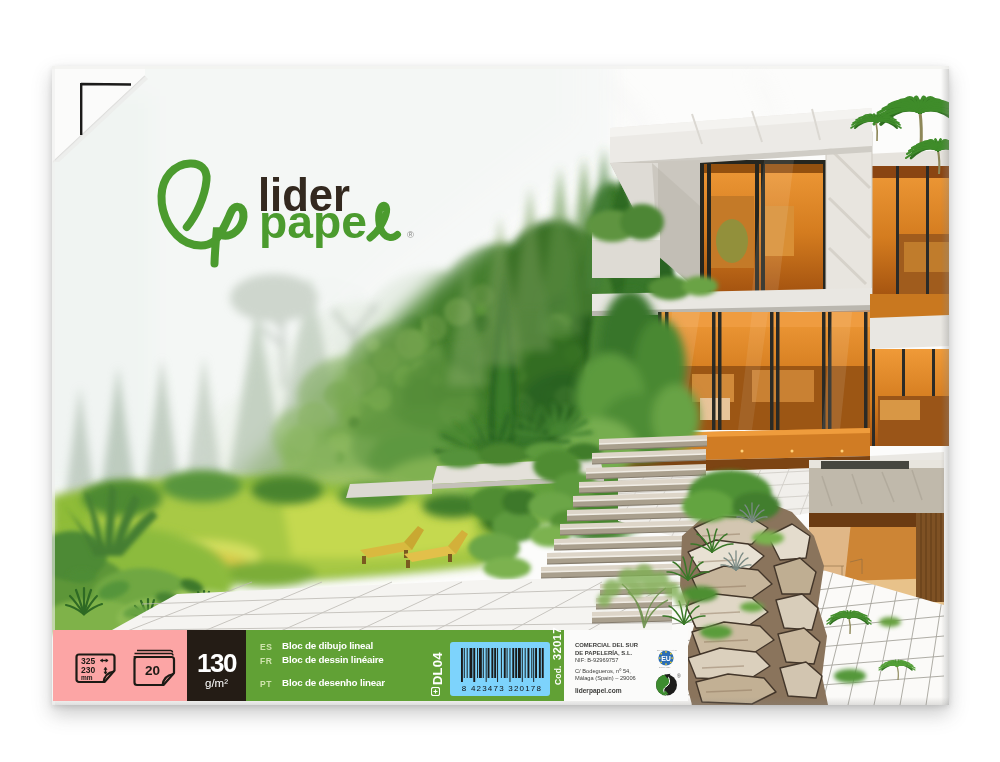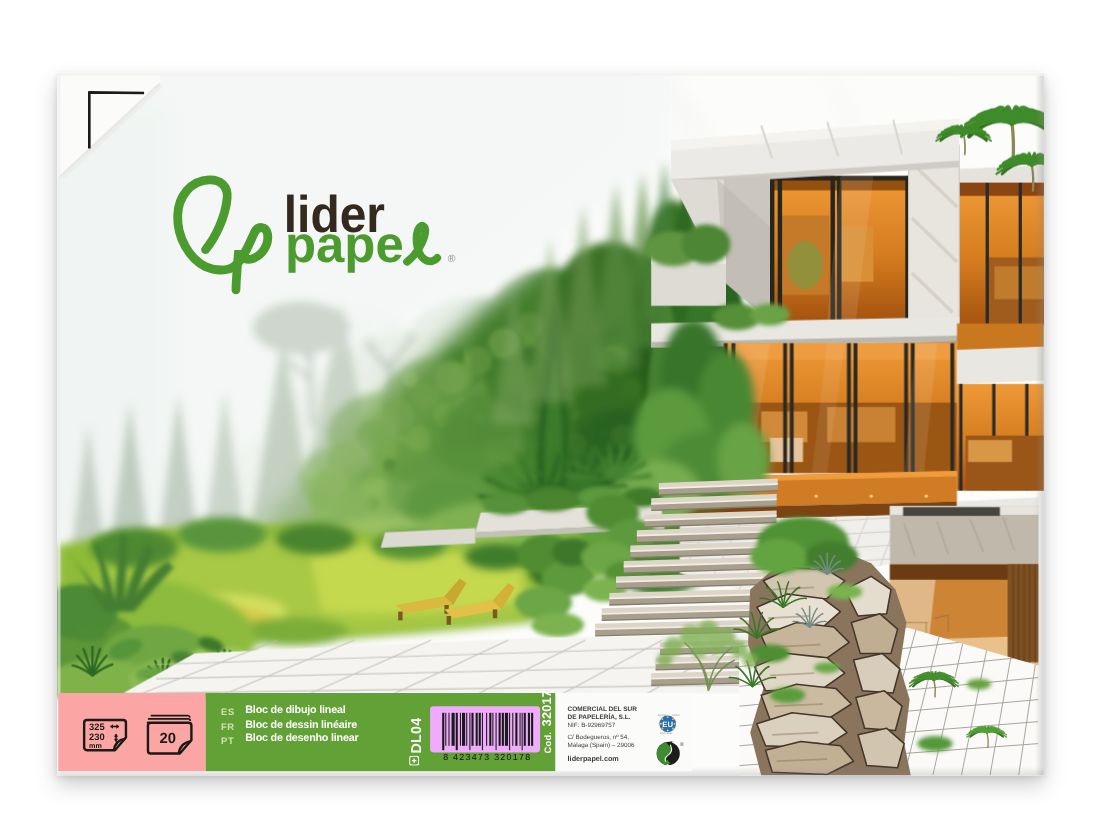--- a/index.html
+++ b/index.html
@@ -11,21 +11,21 @@
 .p-green{width:318px;background:#61a135;position:relative}
 .p-white{width:124px;background:#fbfbfa;position:relative}
 .g130{font-size:26px;font-weight:bold;line-height:1;margin-top:20px;letter-spacing:-1.5px}
 .gm2{font-size:11.5px;margin-top:1px}
 .lrow{position:absolute;left:14px;width:300px;height:14px}
 .lcode{position:absolute;left:0;top:1.5px;font-size:8.5px;font-weight:bold;color:#cfe4ae;letter-spacing:.5px}
 .ltxt{position:absolute;left:22px;top:0px;font-size:9.8px;font-weight:bold;color:#fff;letter-spacing:-0.2px}
 .vert{position:absolute;transform-origin:0 0;transform:rotate(-90deg);white-space:nowrap;color:#fff;font-weight:bold}
 .comp{position:absolute;left:11px;top:12px;color:#3c3c3a;font-size:5.7px;line-height:1.3}
 .comp b{font-size:5.9px}
-.bc{position:absolute;left:204px;top:11.5px;width:100px;height:42px;background:#f0abfc;border-radius:3px}
+.bc{position:absolute;left:204px;top:11.5px;width:100px;height:54px;background:#7dd3fc;border-radius:3px}
 </style></head>
 <body>
 <div id="pad">
 <svg width="897" height="639" viewBox="0 0 897 639">
 <defs>
 <filter id="b2" x="-40%" y="-40%" width="180%" height="180%">
           <feGaussianBlur stdDeviation="2"></feGaussianBlur>
         </filter>
 <filter id="b4" x="-40%" y="-40%" width="180%" height="180%">
           <feGaussianBlur stdDeviation="4"></feGaussianBlur>
@@ -863,30 +863,34 @@
     <path d="M52.5 37.5 v6.5" fill="none"></path>
     <path d="M52.5 37 l-2 2.8 h4 z" stroke="none"></path>
             <path d="M52.5 44.5 l-2 -2.8 h4 z" stroke="none"></path>
    </g>
    <text x="28" y="34" font-size="8.5" font-weight="bold" fill="#1c1a15">325</text>
    <text x="28" y="43" font-size="8.5" font-weight="bold" fill="#1c1a15">230</text>
    <text x="28" y="50" font-size="6.5" font-weight="bold" fill="#1c1a15">mm</text>
    <text x="92" y="45" font-size="13.5" font-weight="bold" fill="#1c1a15">20</text>
   </svg>
  </div>
+ <div class="p-black">
+        <div class="g130">130</div>
+        <div class="gm2">g/m²</div>
+      </div>
  <div class="p-green">
   <div class="lrow" style="top:24px">
           <span class="lcode">FR</span>
           <span class="ltxt">Bloc de dessin linéaire</span>
         </div>
   <div class="lrow" style="top:10px">
           <span class="lcode">ES</span>
           <span class="ltxt">Bloc de dibujo lineal</span>
         </div>
-  <div class="lrow" style="top:36px">
+  <div class="lrow" style="top:47px">
           <span class="lcode">PT</span>
           <span class="ltxt">Bloc de desenho linear</span>
         </div>
   <div class="vert" style="left:184px;top:55px;font-size:13px;letter-spacing:.2px">DL04</div>
   <svg style="position:absolute;left:185px;top:56.5px" width="9" height="9" viewBox="0 0 11 11">
           <rect x="0.5" y="0.5" width="10" height="10" rx="2.5" fill="none" stroke="#fff" stroke-width="1.3"></rect>
           <path d="M3 5.5 h5 M5.5 3 v5" stroke="#fff" stroke-width="1.4"></path>
         </svg>
   <div class="bc">
    <svg width="100" height="54" viewBox="0 0 100 54">

